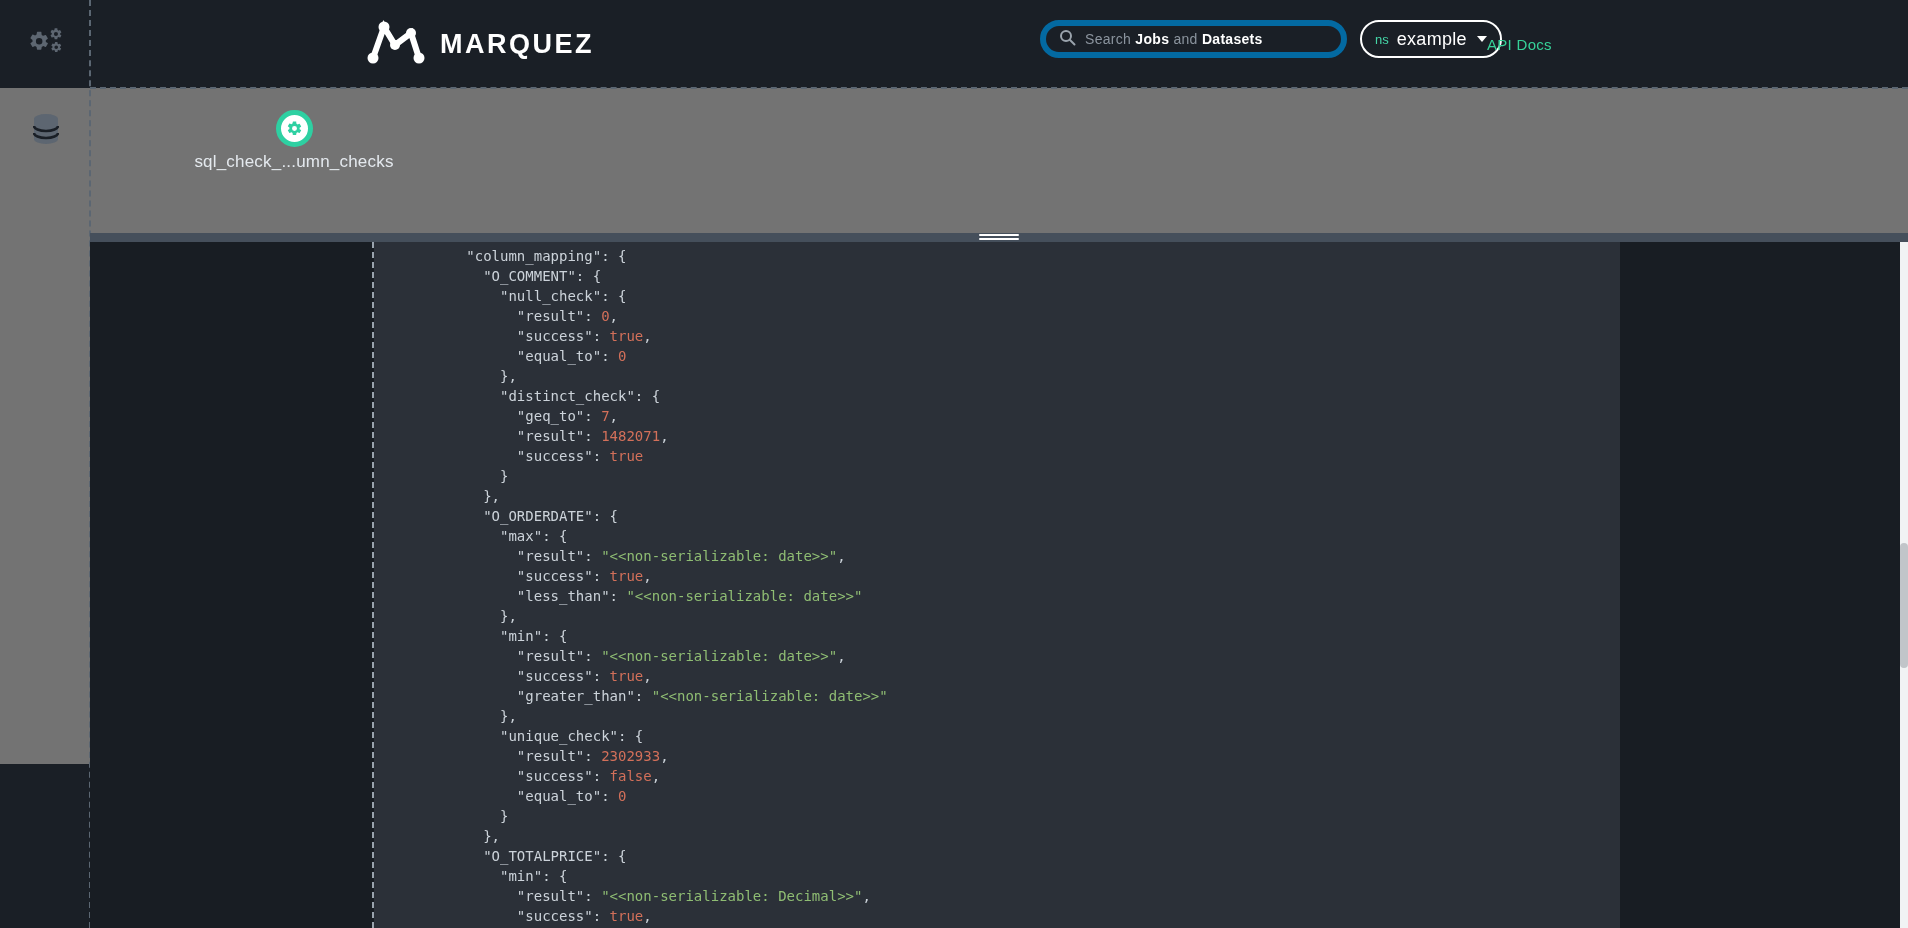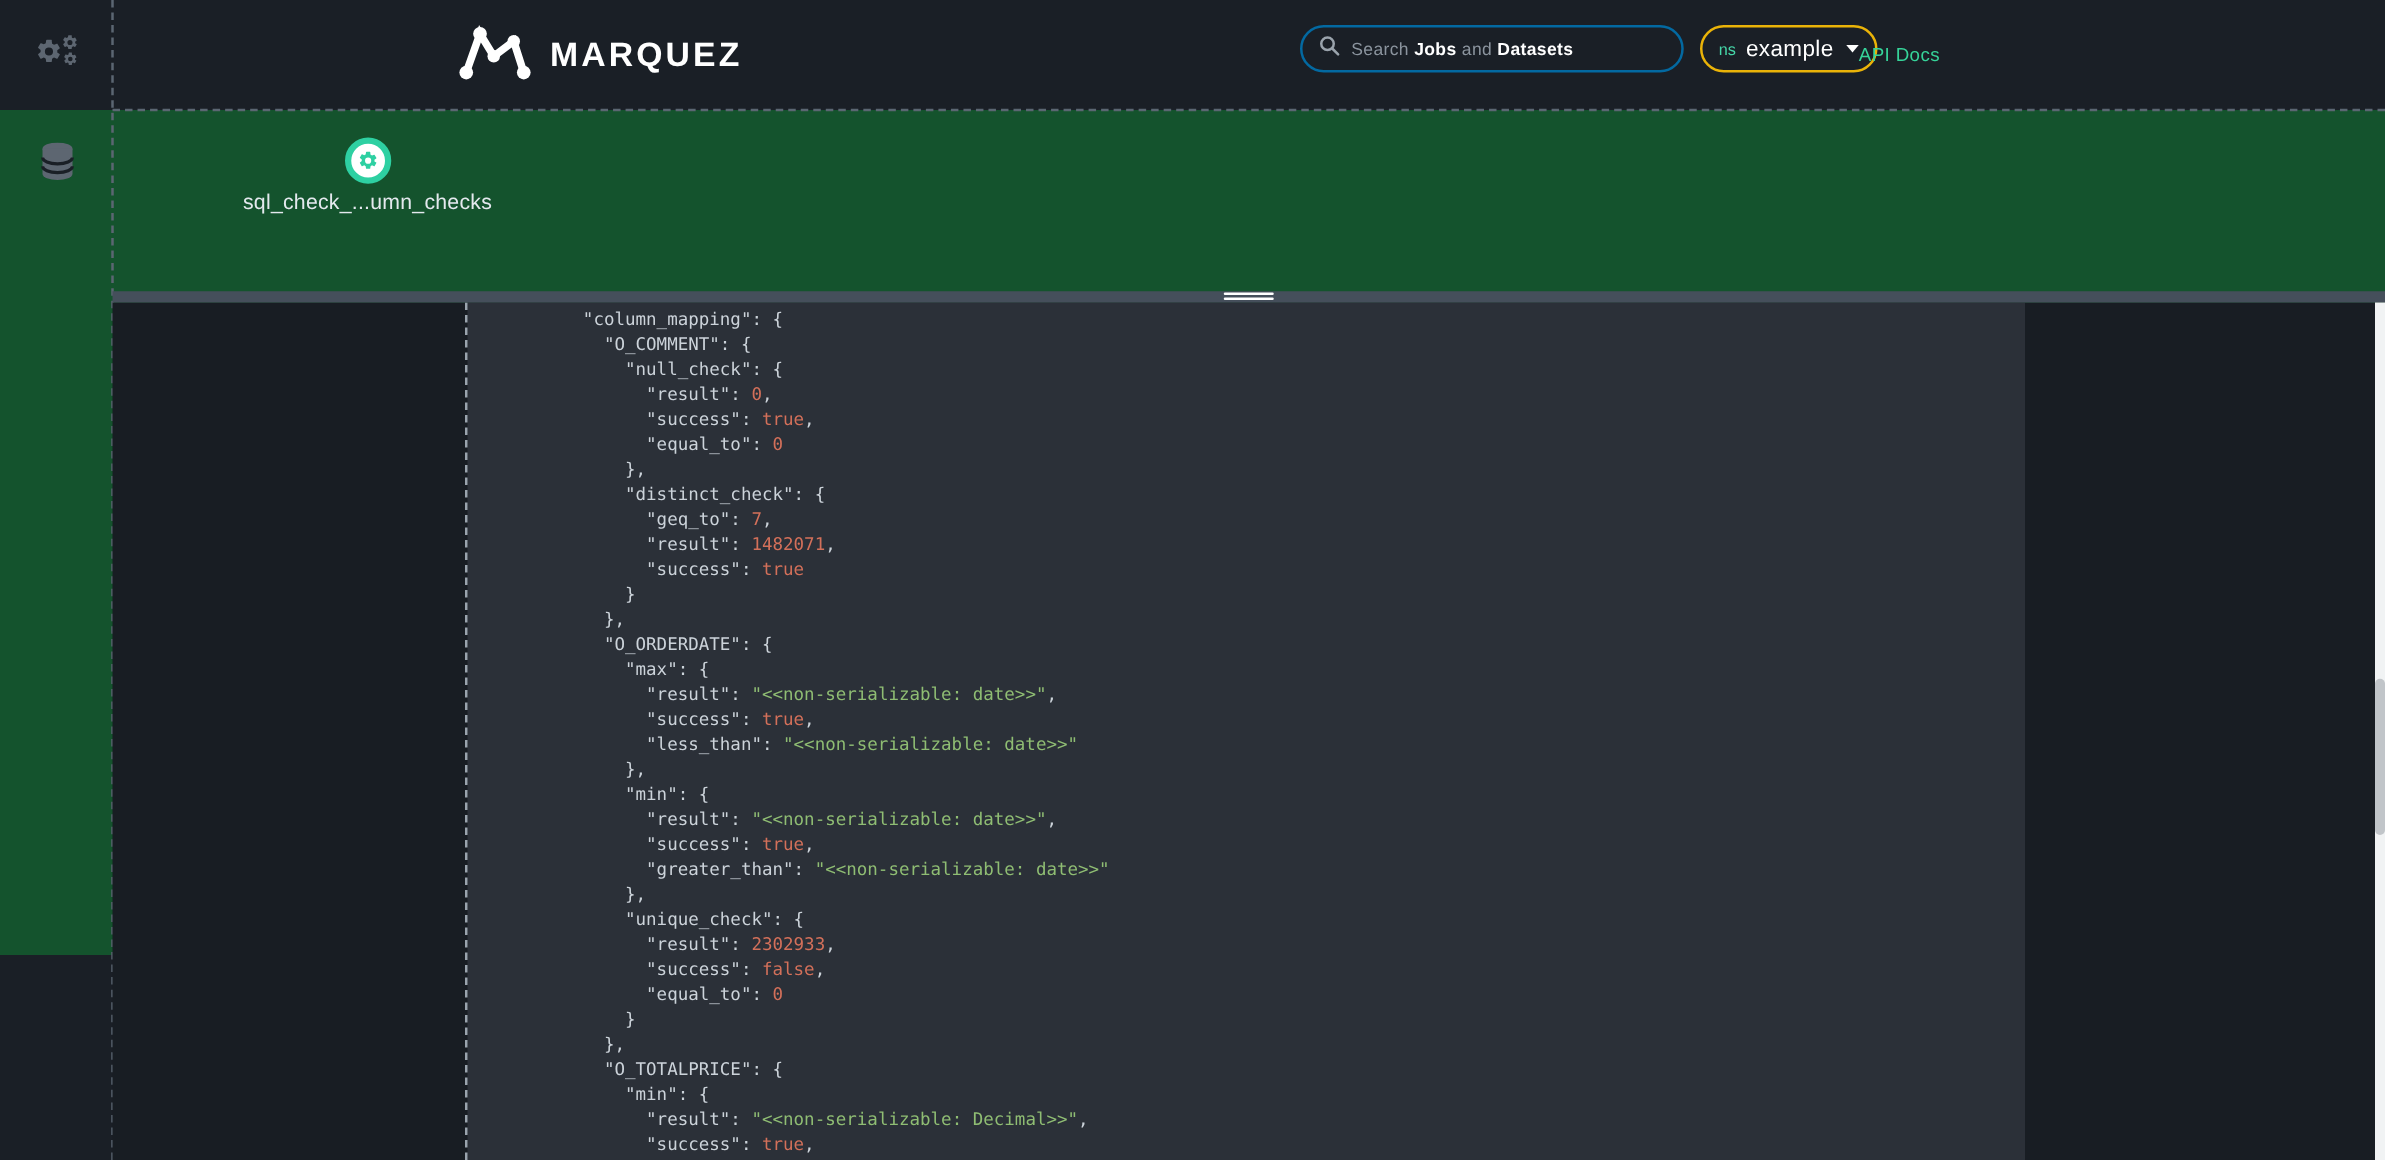--- a/index.html
+++ b/index.html
@@ -1,29 +1,29 @@
 <!DOCTYPE html>
 <html><head>
 <meta charset="utf-8">
 <style>
   html,body{margin:0;padding:0;background:#1a1f26;}
   body{width:1908px;height:928px;overflow:hidden;font-family:"Liberation Sans",sans-serif;}
-  .app{position:relative;width:1908px;height:764px;background:#14532d;}
+  .app{position:relative;width:1908px;height:764px;background:#737373;}
 
   
   .header{position:absolute;left:0;top:0;width:1908px;height:88px;background:#1a1f26;}
   .logo-wrap{position:absolute;left:364px;top:0;height:88px;display:flex;align-items:center;gap:14px;}
   .brand{color:#ffffff;font-size:27px;font-weight:bold;letter-spacing:2.5px;}
   .search-pill{position:absolute;left:1040px;top:20px;width:307px;height:38px;box-sizing:border-box;
-    border:2px solid #0369a1;border-radius:20px;display:flex;align-items:center;padding-left:13px;gap:9px;
+    border:6px solid #0369a1;border-radius:20px;display:flex;align-items:center;padding-left:13px;gap:9px;
     cursor:text;background:transparent;}
   .search-text{font-size:14px;letter-spacing:.3px;white-space:pre;}
   .search-text .muted{color:#8b949e;}
   .search-text .strong{color:#ffffff;font-weight:bold;}
-  .ns-pill{position:absolute;left:1360px;top:20px;height:38px;box-sizing:border-box;border:2px solid #eab308;
+  .ns-pill{position:absolute;left:1360px;top:20px;height:38px;box-sizing:border-box;border:2px solid #ffffff;
     border-radius:20px;display:inline-flex;align-items:center;padding:0 13px;gap:8px;cursor:pointer;}
   .ns-prefix{color:#45d6a8;font-size:13px;}
   .ns-value{color:#ffffff;font-size:18px;letter-spacing:.3px;}
   .caret-down{width:0;height:0;border-left:5px solid transparent;border-right:5px solid transparent;
     border-top:6px solid #ffffff;margin-left:2px;}
   .api-docs{position:absolute;left:1487px;top:0;height:88px;display:flex;align-items:center;
     color:#36d399;font-size:15px;letter-spacing:.3px;cursor:pointer;text-decoration:none;}
 
   
   .hline-dashed{position:absolute;left:90px;top:87px;width:1818px;height:0;border-top:2px dashed #5b6672;}

